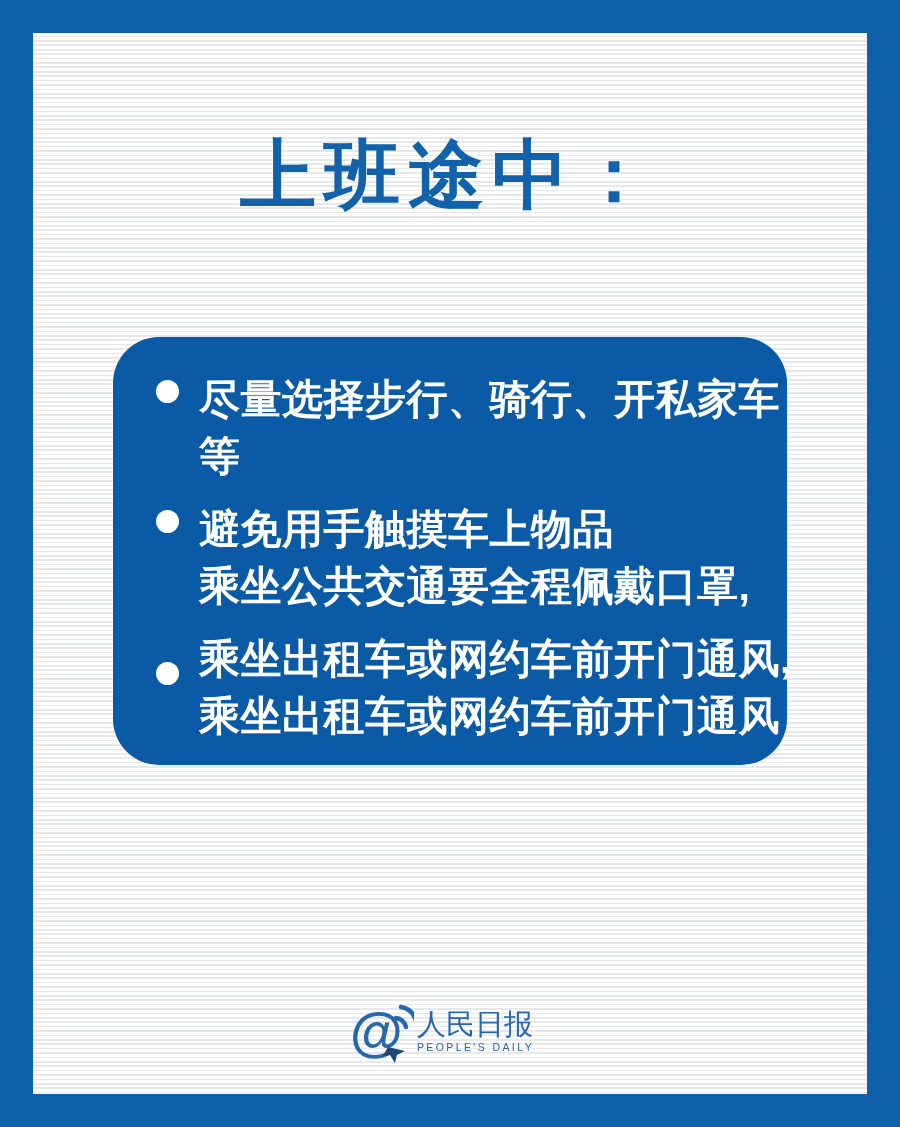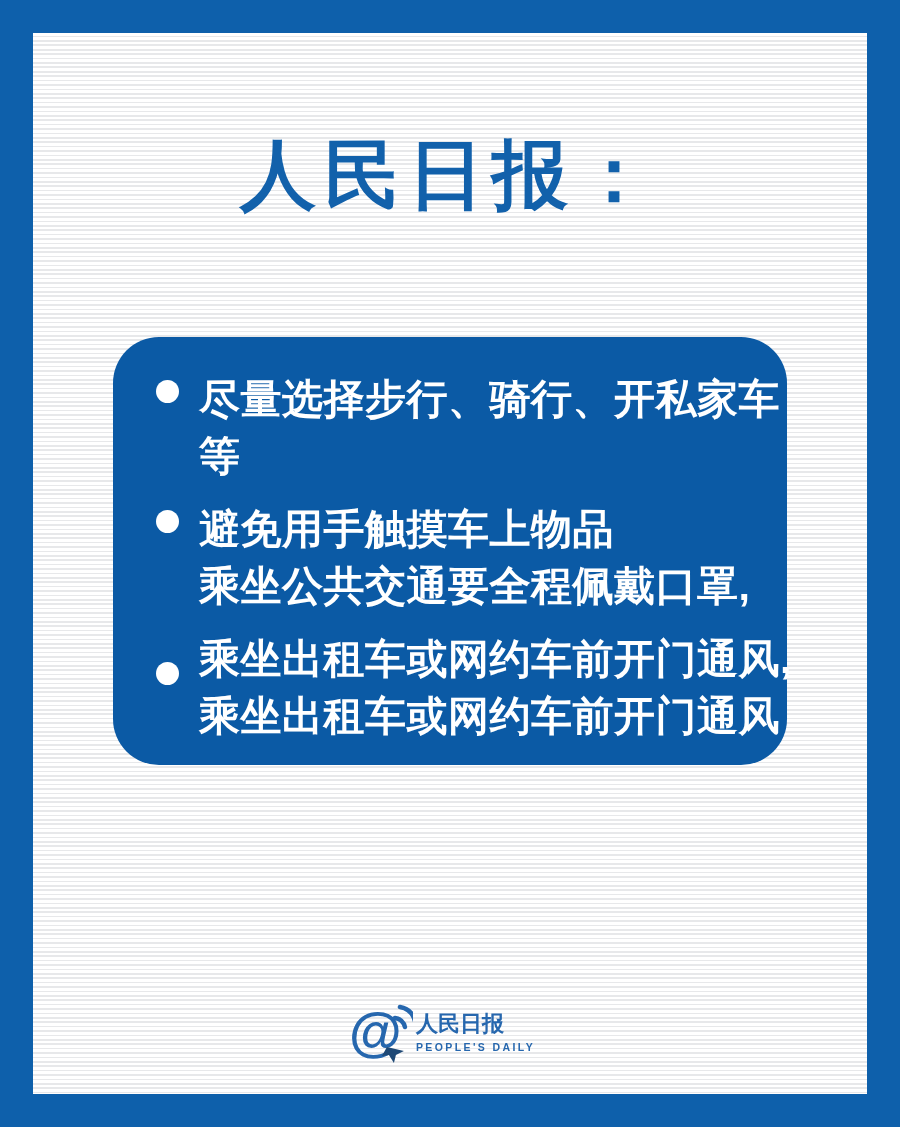--- a/index.html
+++ b/index.html
@@ -78,43 +78,43 @@
     left:50%;
     bottom:30px;
     transform:translateX(calc(-50% - 8px));
     display:flex;
     align-items:center;
   }
   .brand-icon{display:block;flex:none;}
   .brand-text{margin-left:3px;}
   .brand-cn{
     color:var(--logo-blue,#2667ae);
-    font-size:22px;
+    font-size:29px;
     line-height:30px;
-    font-weight:700;
+    font-weight:400;
     letter-spacing:0px;
     white-space:nowrap;
   }
   .brand-en{
     color:var(--logo-blue,#2667ae);
     font-size:10.5px;
     line-height:13px;
-    font-weight:700;
+    font-weight:400;
     letter-spacing:2.4px;
     white-space:nowrap;
     margin-top:2px;
   }
 </style>
 </head>
 <body>
 
 <div class="poster">
   <div class="inner">
 
-    <h1 class="title">人民日报：</h1>
+    <h1 class="title">上班途中：</h1>
 
     <div class="card">
 
       <div class="tip">
         <span class="dot"></span>
         <div class="tip-lines">
           <div class="tip-line">尽量选择步行、骑行、开私家车</div>
           <div class="tip-line">等</div>
         </div>
       </div>

